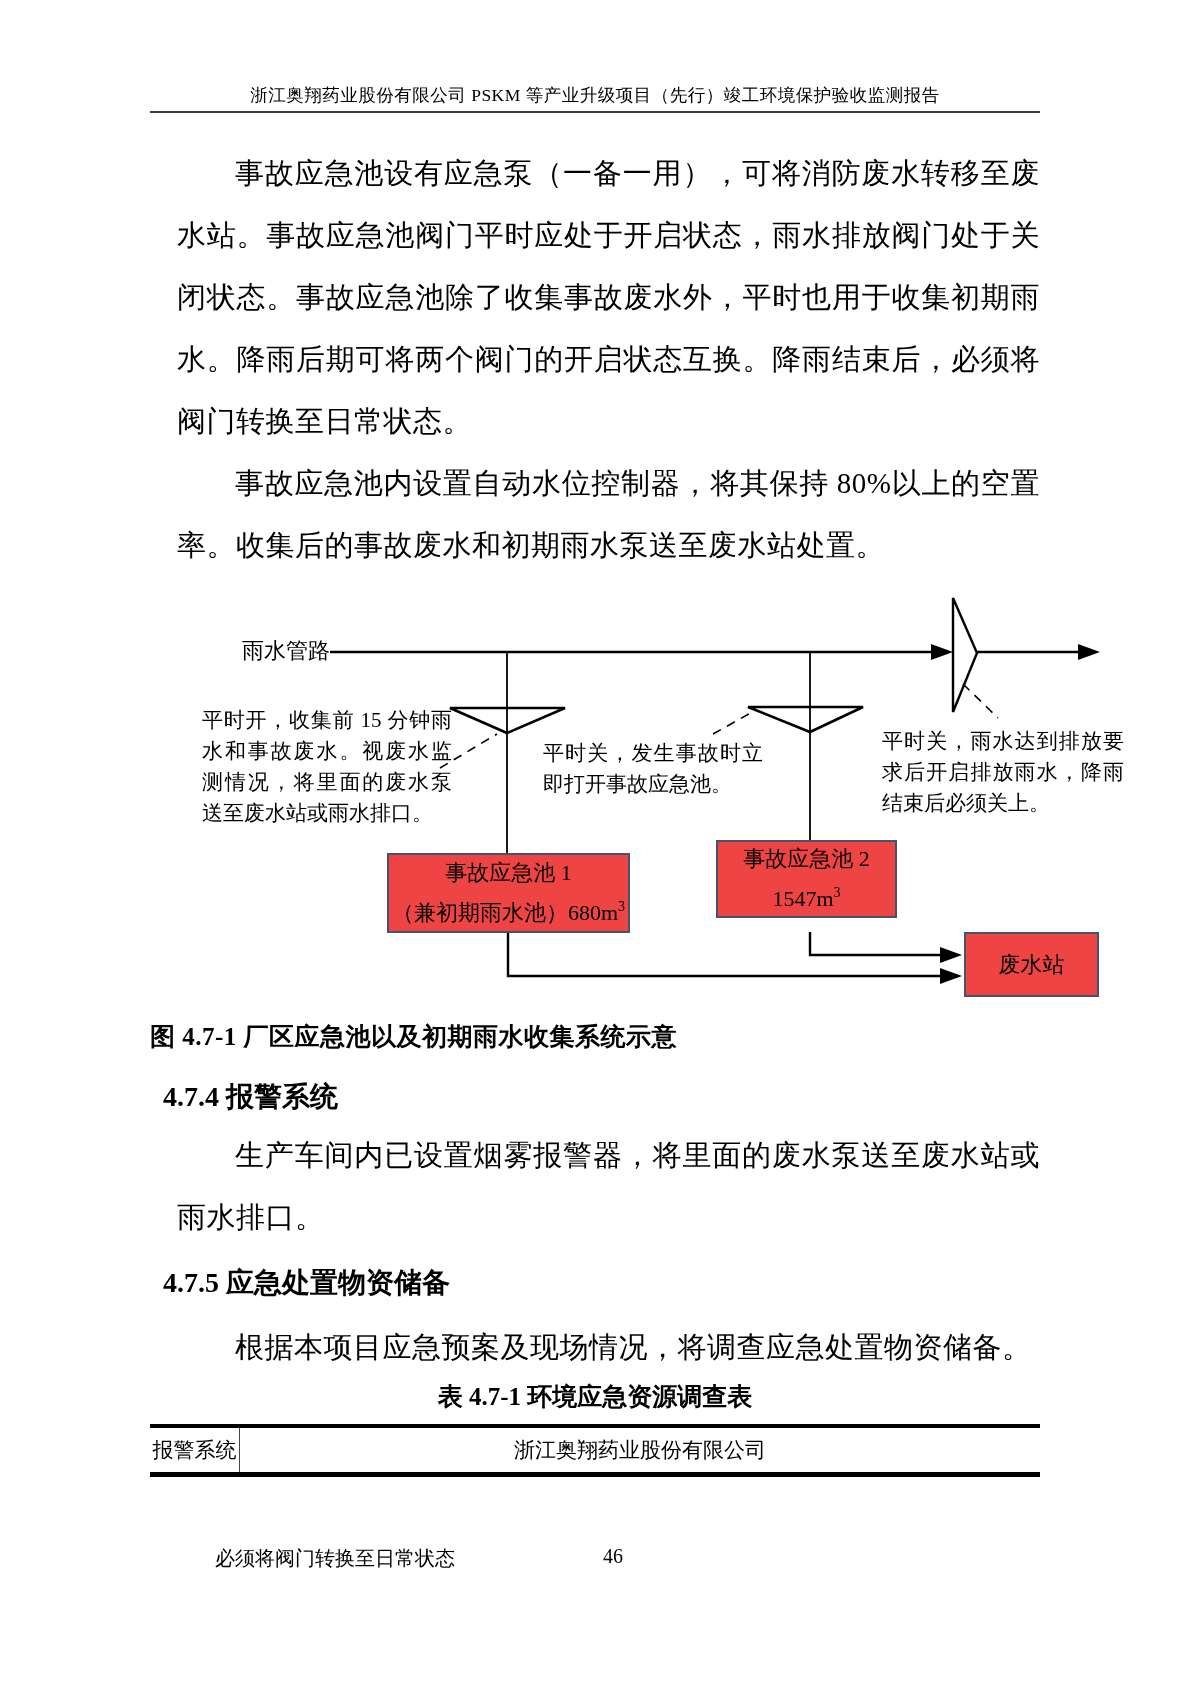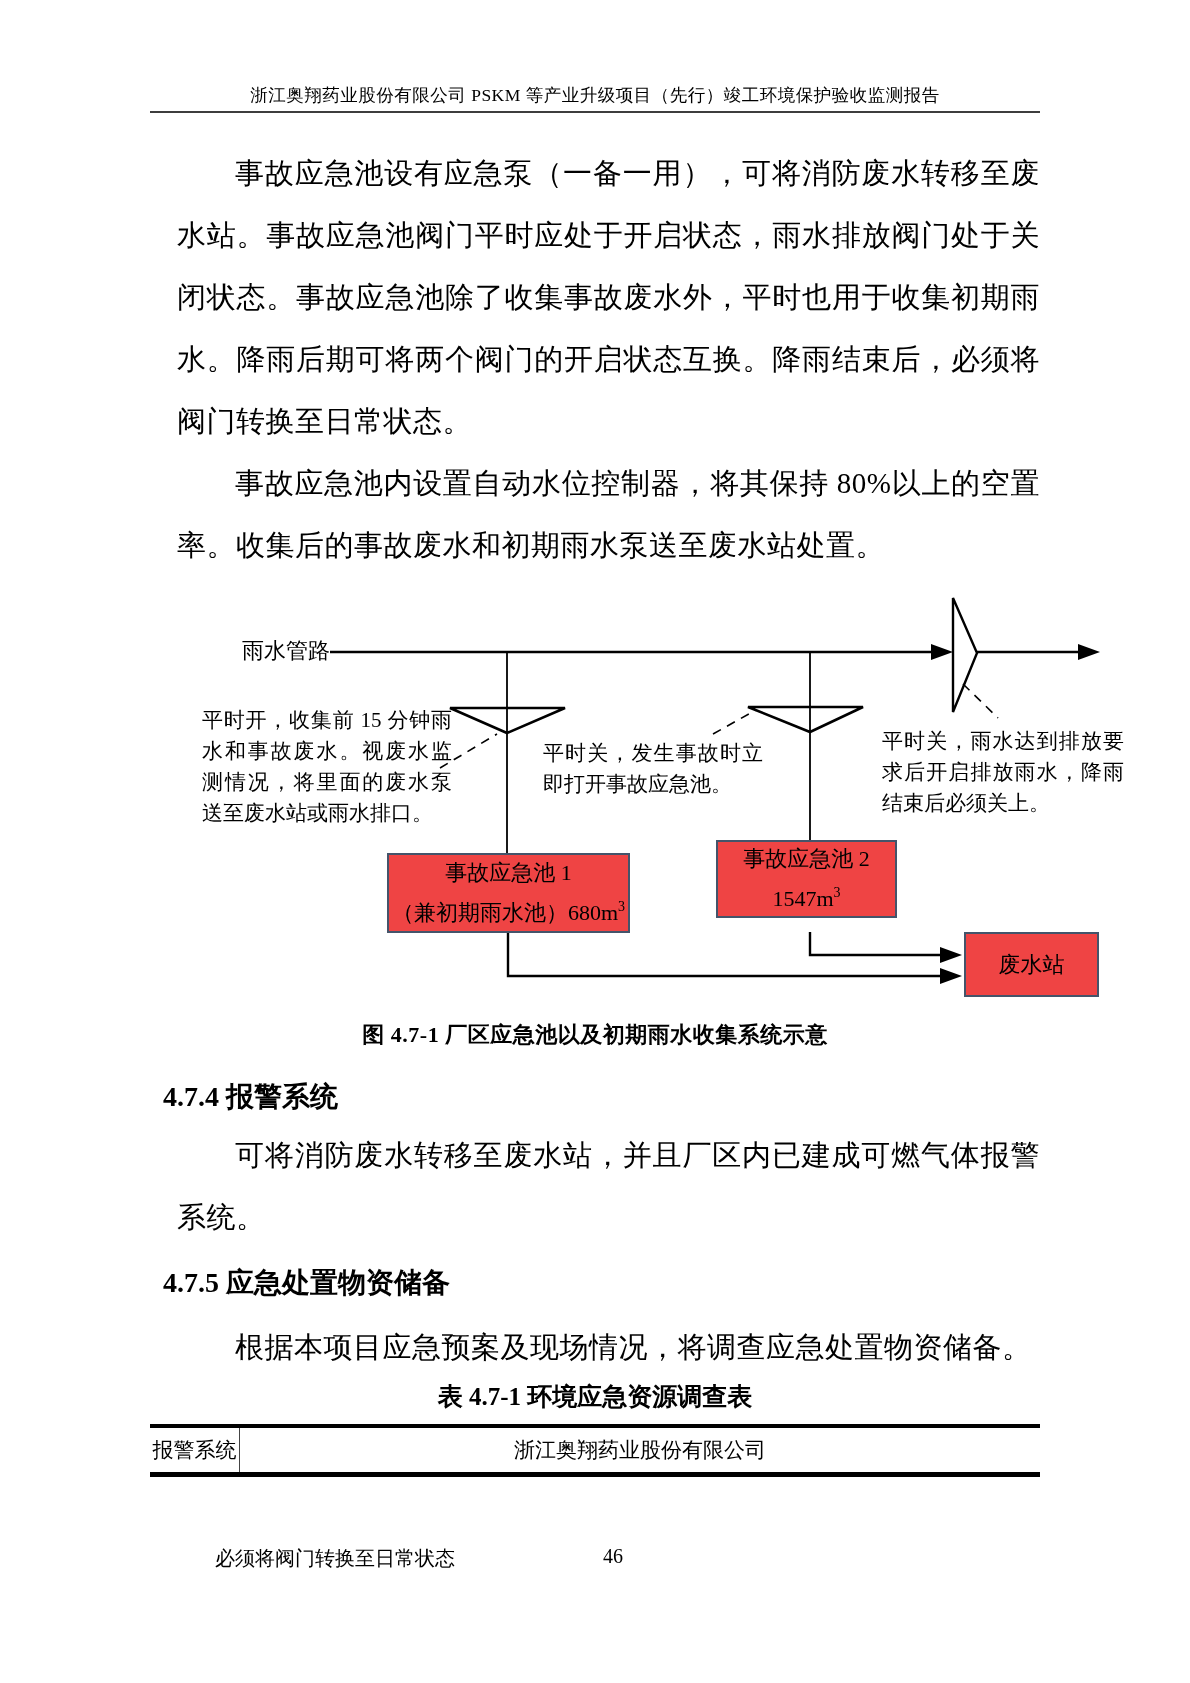--- a/index.html
+++ b/index.html
@@ -22,22 +22,22 @@
 
   .diagram { position:absolute; top:560px; left:0; width:1190px; height:455px; }
   .diagram svg { position:absolute; top:0; left:0; }
   .dg-label { position:absolute; font-size:22px; white-space:nowrap; }
   .dg-note { position:absolute; font-size:21px; line-height:31px; text-align:justify; }
   .dg-box { position:absolute; border:2px solid #44546A; background:#ef4444;
     text-align:center; font-size:22px; line-height:34px;font-family:Liberation Serif, serif; }
   .dg-box .bx-inner { position:absolute; top:50%; left:0; width:100%; transform:translateY(-50%); }
   sup { font-size:14px; }
 
-  .fig-caption { position:absolute; top:1020px; left:150px; width:890px; text-align:center;
-    font-weight:bold; font-size:22px; letter-spacing:0.5px; }
+  .fig-caption { position:absolute; top:1020px; left:150px; width:890px; text-align:left;
+    font-weight:bold; font-size:25px; letter-spacing:0.5px; }
   .sec-heading { position:absolute; left:163px; font-weight:bold; font-size:28px; white-space:nowrap; }
   #sec-474-heading { top:1078px; }
   #sec-474-para  { top:1124px; }
   #sec-475-heading { top:1264px; }
   #sec-475-para  { top:1316px; }
   .tbl-caption { position:absolute; top:1380px; left:150px; width:890px; text-align:center;
     font-weight:bold; font-size:25px; }
 
   .tbl { position:absolute; top:1424px; left:150px; width:890px;
     border-top:4px solid #000; border-bottom:5px solid #000; font-size:21px; }
@@ -110,21 +110,21 @@
 
     <div class="dg-box" style="left:964px; top:372px; width:135px; height:65px;">
       <div class="bx-inner">废水站</div>
     </div>
   </div>
 
   <div class="fig-caption">图 4.7-1 厂区应急池以及初期雨水收集系统示意</div>
 
   <div class="sec-heading" id="sec-474-heading">4.7.4 报警系统</div>
   <div class="body-text" id="sec-474-para">
-    <p>可将消防废水转移至废水站，并且厂区内已建成可燃气体报警系统。</p>
+    <p>生产车间内已设置烟雾报警器，将里面的废水泵送至废水站或雨水排口。</p>
   </div>
 
   <div class="sec-heading" id="sec-475-heading">4.7.5 应急处置物资储备</div>
   <div class="body-text" id="sec-475-para">
     <p>根据本项目应急预案及现场情况，将调查应急处置物资储备。</p>
   </div>
 
   <div class="tbl-caption">表 4.7-1 环境应急资源调查表</div>
   <div class="tbl">
     <div class="tbl-row">

